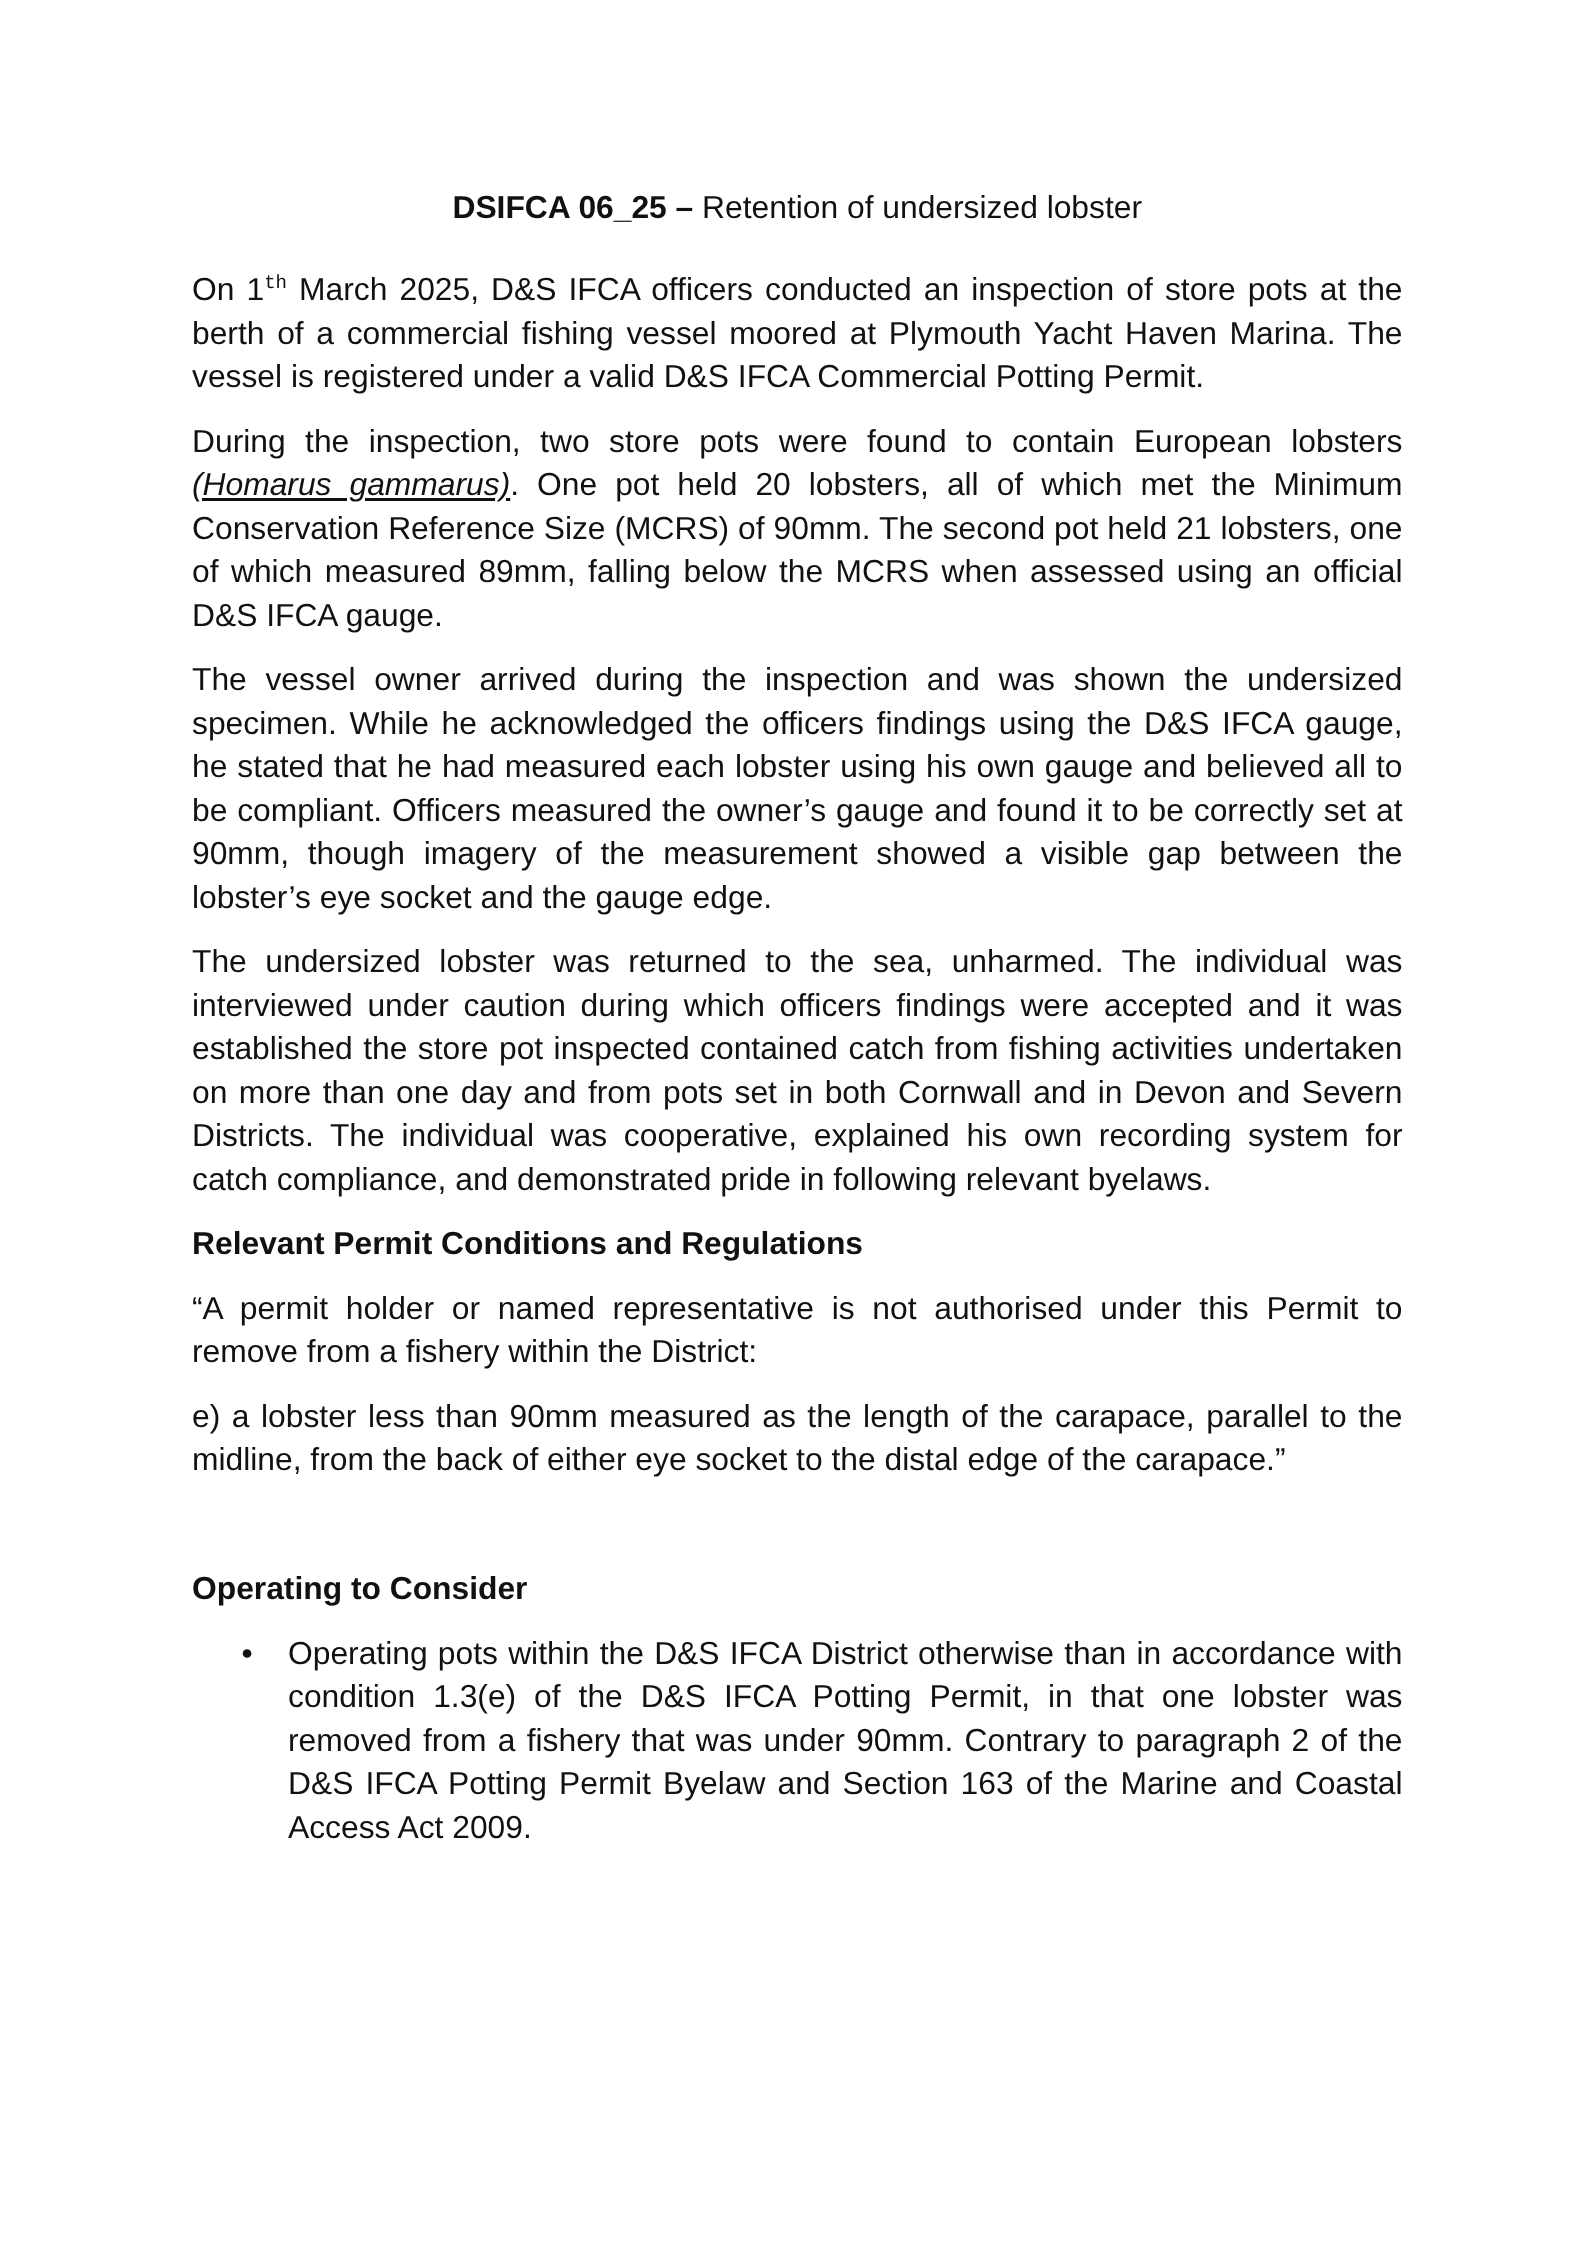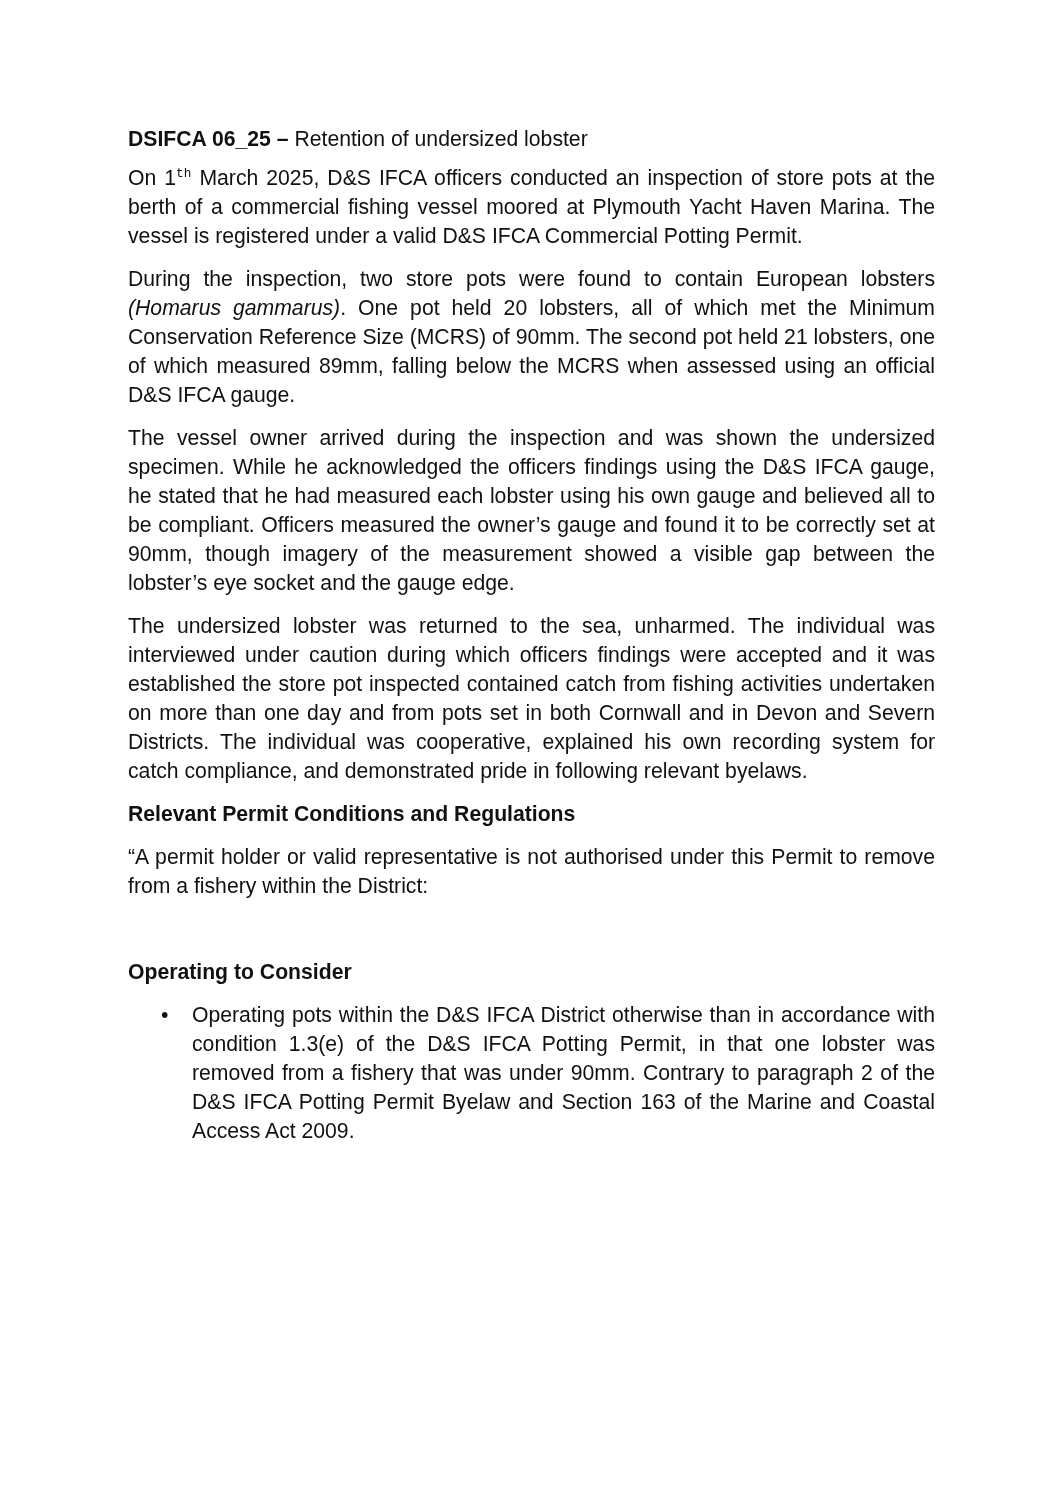--- a/index.html
+++ b/index.html
@@ -14,25 +14,25 @@
     background: #ffffff;
     box-sizing: border-box;
     padding: 124px 123px 0 128px;
     font-family: "Liberation Sans", "DejaVu Sans", sans-serif;
     font-size: 21.2px;
     line-height: 29px;
     color: #111111;
     overflow: hidden;
   }
   p { margin: 0 0 14px 0; }
-  .title { margin-bottom: 10px; }
+  .title { margin-bottom: 26px; text-align: center; }
   .j { text-align: justify; }
   .b { font-weight: bold; }
   .heading { font-weight: bold; }
-  .it { font-style: italic; }
+  .it { font-style: italic; text-decoration: underline; }
   sup.sup {
     font-size: 0.6em;
     vertical-align: super;
     line-height: 0;
     font-family: Liberation Mono, monospace;
   }
   ul.bullets {
     list-style: none;
     margin: 0 0 14px 0;
     padding: 0;
@@ -64,22 +64,23 @@
 
   <p class="j"><span>During the inspection, two store pots were found to contain European lobsters </span><span class="it">(Homarus gammarus)</span><span>.  One pot held 20 lobsters, all of which met the Minimum Conservation Reference Size (MCRS) of 90mm. The second pot held 21 lobsters, one of which measured 89mm, falling below the MCRS when assessed using an official D&amp;S IFCA gauge.</span></p>
 
   <p class="j">The vessel owner arrived during the inspection and was shown the undersized specimen.  While he acknowledged the officers findings using the D&amp;S IFCA gauge, he stated that he had measured each lobster using his own gauge and believed all to be compliant.  Officers measured the owner’s gauge and found it to be correctly set at 90mm, though imagery of the measurement showed a visible gap between the lobster’s eye socket and the gauge edge.</p>
 
   <p class="j">The undersized lobster was returned to the sea, unharmed.  The individual was interviewed under caution during which officers findings were accepted and it was established the store pot inspected contained catch from fishing activities undertaken on more than one day and from pots set in both Cornwall and in Devon and Severn Districts.  The individual was cooperative, explained his own recording system for catch compliance, and demonstrated pride in following relevant byelaws.</p>
 
   <p class="heading">Relevant Permit Conditions and Regulations</p>
 
 
-  <p class="j">“A permit holder or valid representative is not authorised under this Permit to remove from a fishery within the District:</p>
+  <p class="j">“A permit holder or named representative is not authorised under this Permit to remove from a fishery within the District:</p>
 
+  <p class="j">e) a lobster less than 90mm measured as the length of the carapace, parallel to the midline, from the back of either eye socket to the distal edge of the carapace.”</p>
 
   <div class="spacer"></div>
 
   <p class="heading">Operating to Consider</p>
 
   <ul class="bullets">
     <li><span class="bullet-glyph">•</span><span>Operating pots within the D&amp;S IFCA District otherwise than in accordance with condition 1.3(e) of the D&amp;S IFCA Potting Permit, in that one lobster was removed from a fishery that was under 90mm. Contrary to paragraph 2 of the D&amp;S IFCA Potting Permit Byelaw and Section 163 of the Marine and Coastal Access Act 2009.</span></li>
   </ul>
 
 

